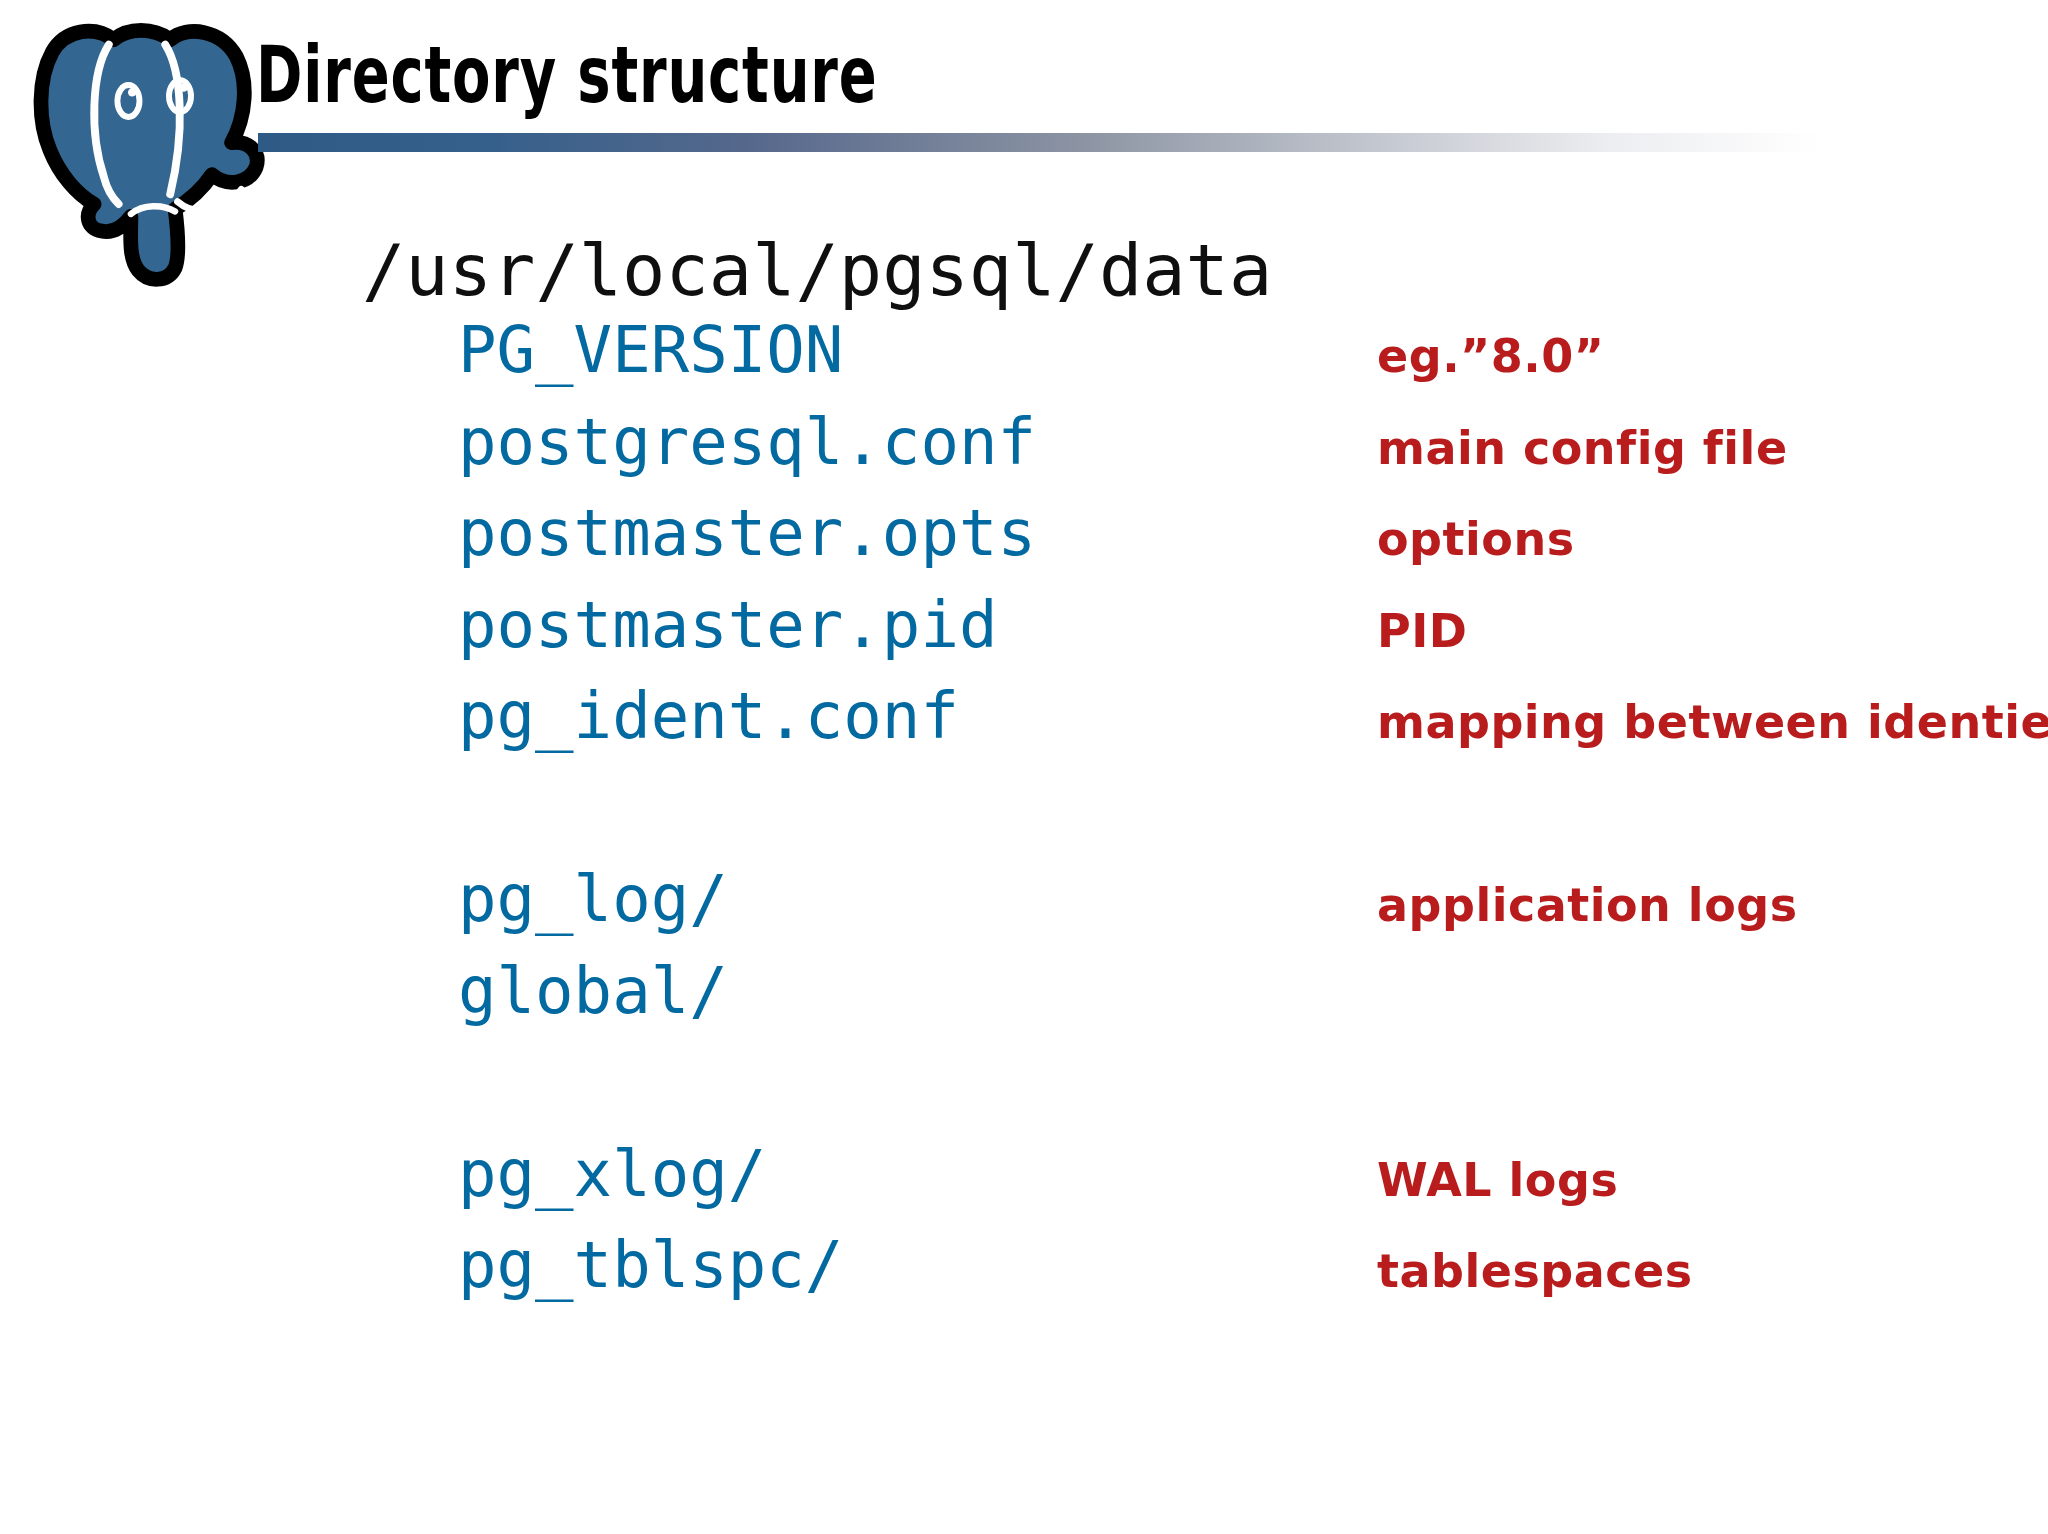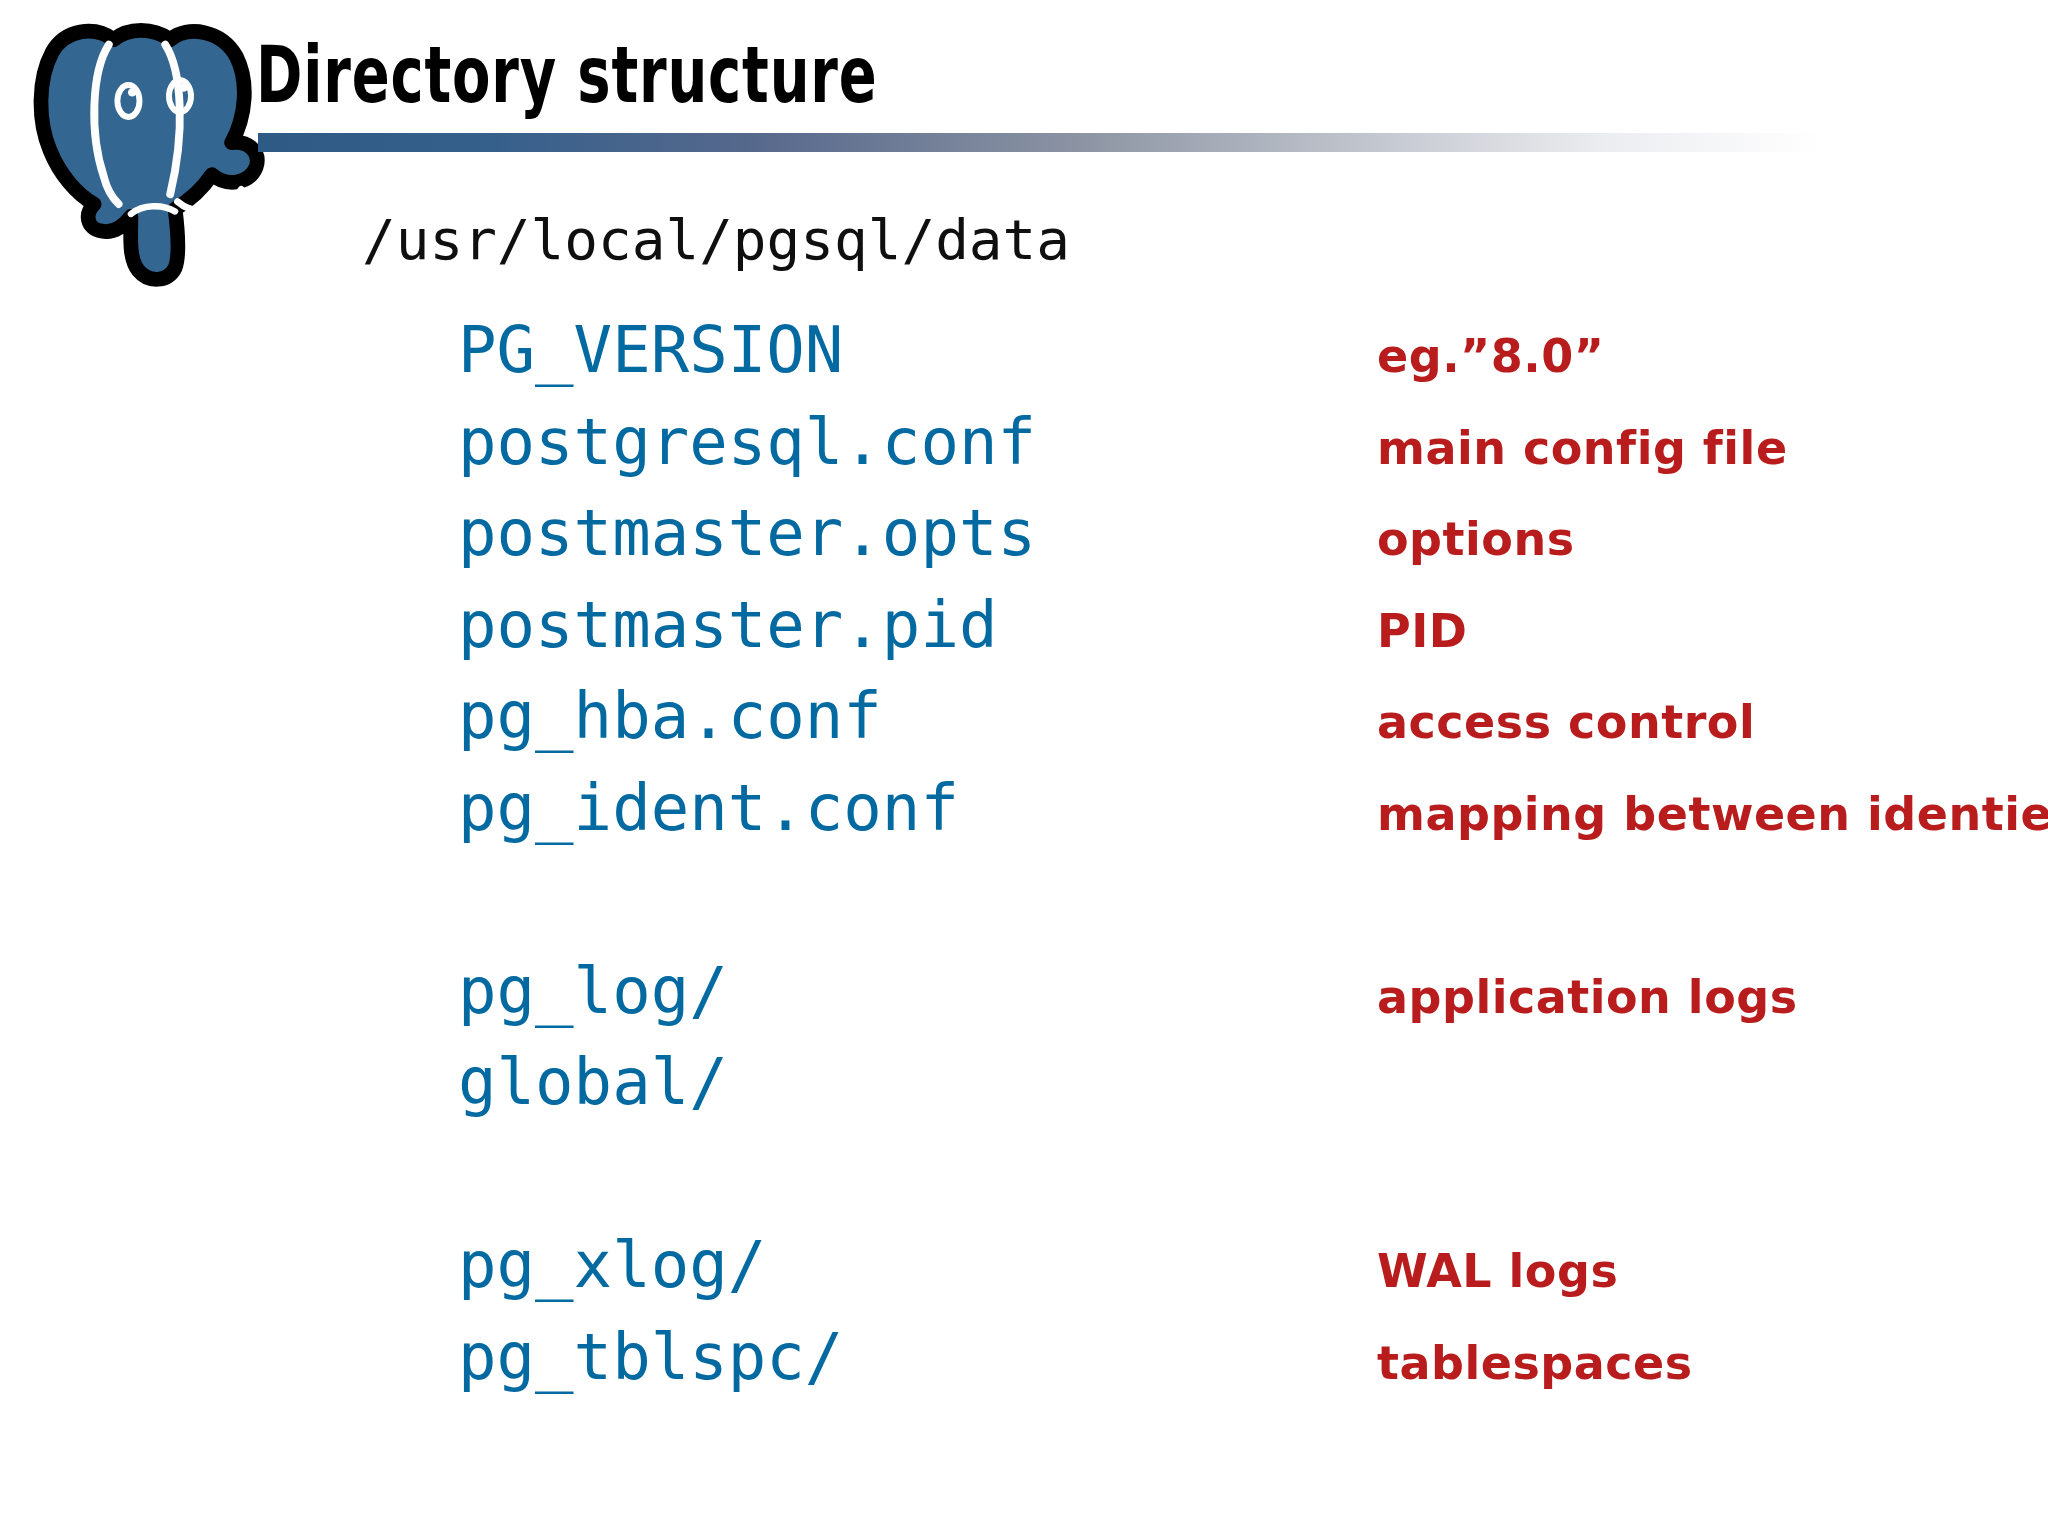--- a/index.html
+++ b/index.html
@@ -20,23 +20,23 @@
   }
   
   .title-bar{
     position:absolute;left:258px;top:133px;width:1645px;height:19px;z-index:1;
     background:linear-gradient(to right,
       #2E5A86 0%, #35608b 14%, #56688C 30%, #8C94A3 50%,
       #C3C7CF 68%, #ECEDF0 82%, #ffffff 95%);
   }
   
   .root-path{
-    position:absolute;left:362px;top:212px;
+    position:absolute;left:362px;top:234px;
     font-family:"DejaVu Sans Mono", monospace;
-    font-size:56px;line-height:1;color:#0f0f10;white-space:nowrap;
+    font-size:72px;line-height:1;color:#0f0f10;white-space:nowrap;
   }
   
   .listing{position:absolute;left:458px;top:313px;right:0;}
   .row{display:flex;align-items:baseline;height:91.5px;white-space:nowrap;}
   .file{
     flex:0 0 919px;width:919px;
     font-family:"DejaVu Sans Mono", monospace;
     font-size:64px;color:#0369a1;
   }
   .note{
@@ -95,24 +95,20 @@
   <div class="row">
     <span class="file">postmaster.opts</span>
     <span class="note">options</span>
   </div>
 
   <div class="row">
     <span class="file">postmaster.pid</span>
     <span class="note">PID</span>
   </div>
 
-  <div class="row">
-    <span class="file">pg_hba.conf</span>
-    <span class="note">access control</span>
-  </div>
 
   <div class="row">
     <span class="file">pg_ident.conf</span>
     <span class="note">mapping between identies</span>
   </div>
 
   <div class="row">
     <span class="file"></span>
     <span class="note"></span>
   </div>

